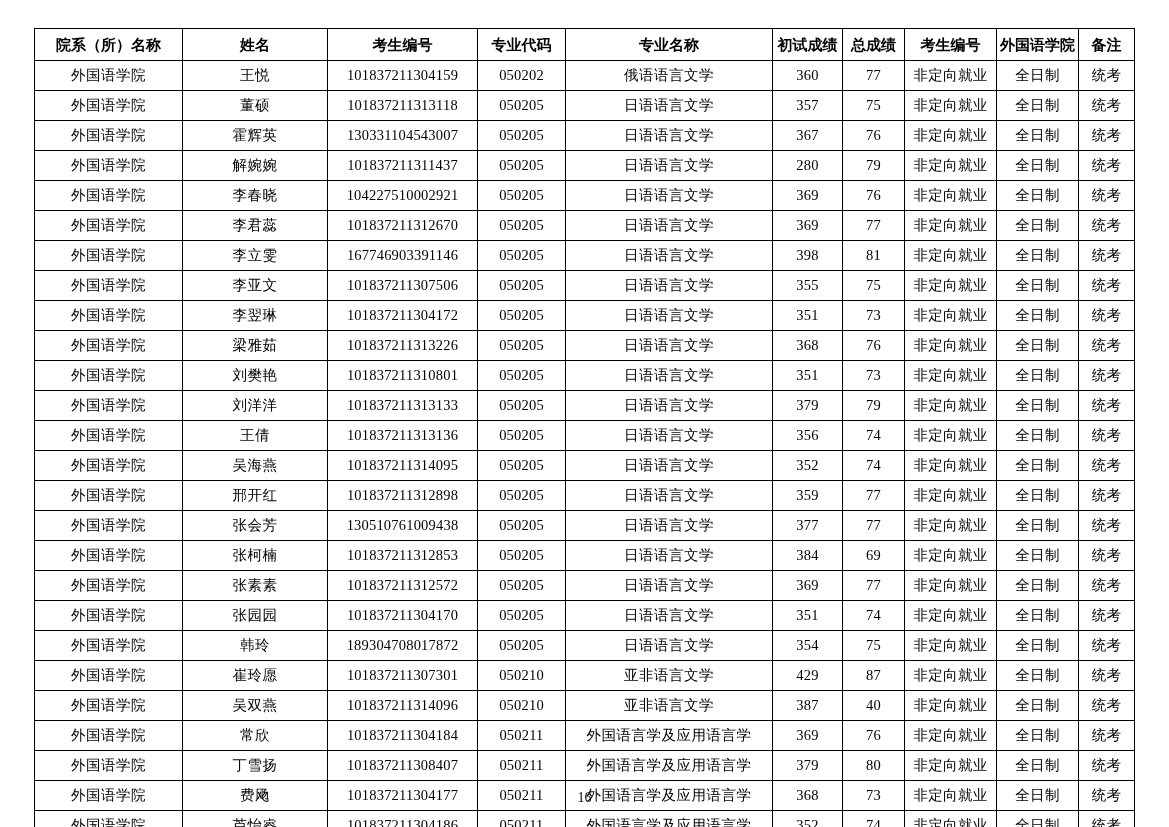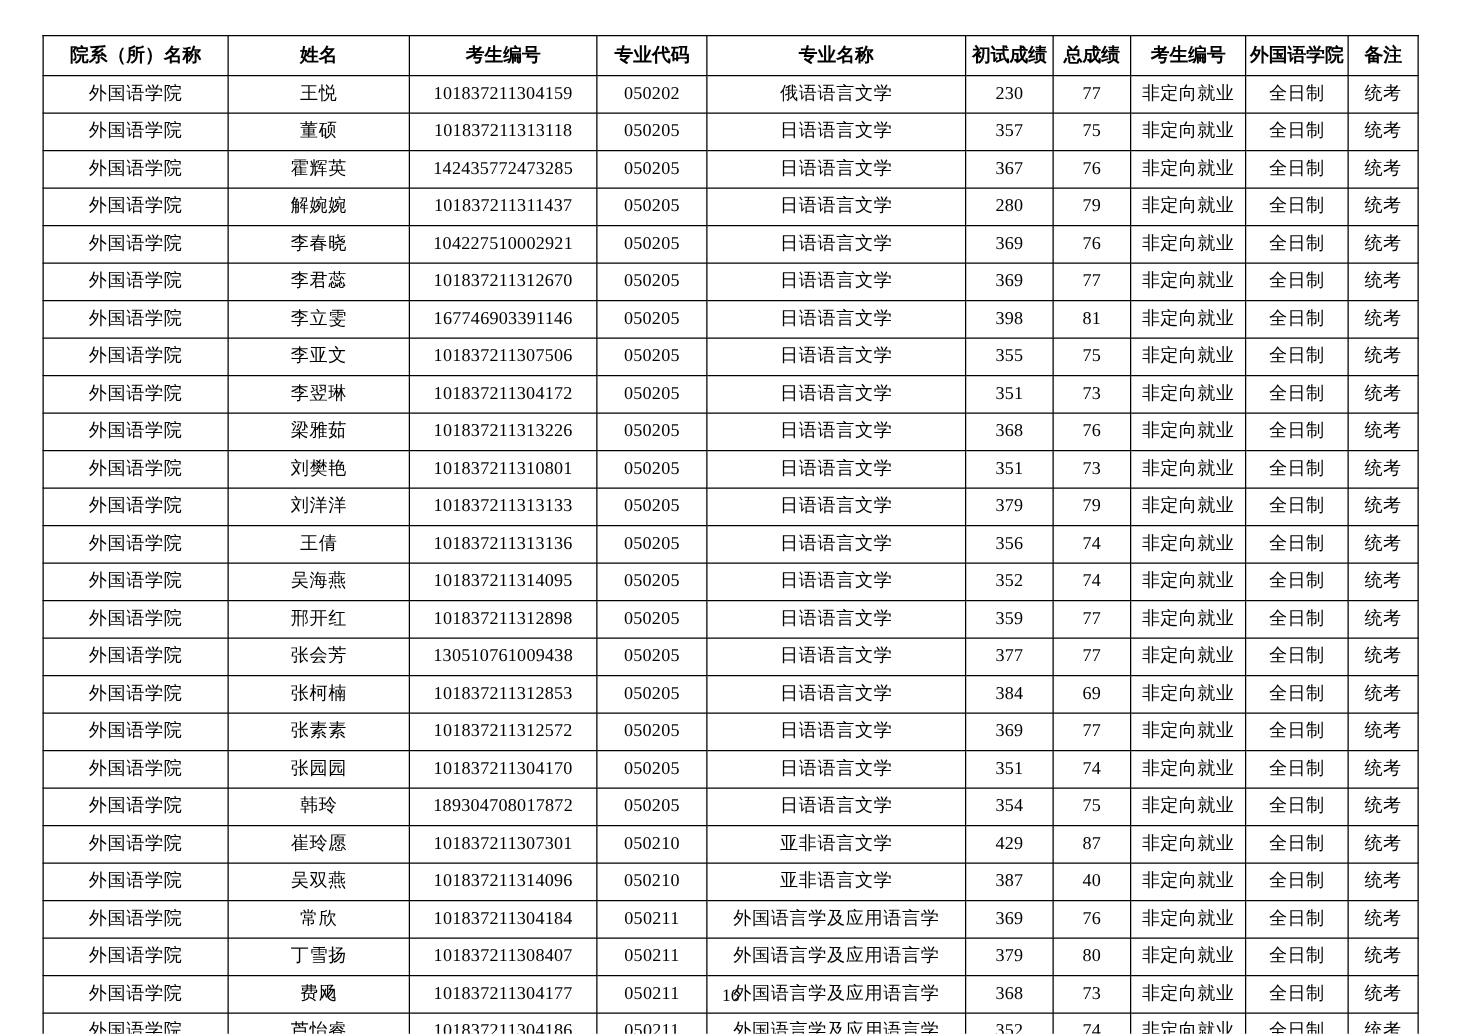--- a/index.html
+++ b/index.html
@@ -101,42 +101,42 @@
         <th>备注</th>
       </tr>
     </thead>
     <tbody id="table-body">
         <tr>
           <td class="dept">外国语学院</td>
           <td class="name">王悦</td>
           <td class="id">101837211304159</td>
           <td class="code">050202</td>
           <td class="major-name">俄语语言文学</td>
-          <td class="score">230</td>
+          <td class="score">360</td>
           <td class="total">77</td>
           <td class="employ">非定向就业</td>
           <td class="study">全日制</td>
           <td class="note">统考</td>
         </tr>
         <tr>
           <td class="dept">外国语学院</td>
           <td class="name">董硕</td>
           <td class="id">101837211313118</td>
           <td class="code">050205</td>
           <td class="major-name">日语语言文学</td>
           <td class="score">357</td>
           <td class="total">75</td>
           <td class="employ">非定向就业</td>
           <td class="study">全日制</td>
           <td class="note">统考</td>
         </tr>
         <tr>
           <td class="dept">外国语学院</td>
           <td class="name">霍辉英</td>
-          <td class="id">142435772473285</td>
+          <td class="id">130331104543007</td>
           <td class="code">050205</td>
           <td class="major-name">日语语言文学</td>
           <td class="score">367</td>
           <td class="total">76</td>
           <td class="employ">非定向就业</td>
           <td class="study">全日制</td>
           <td class="note">统考</td>
         </tr>
         <tr>
           <td class="dept">外国语学院</td>

